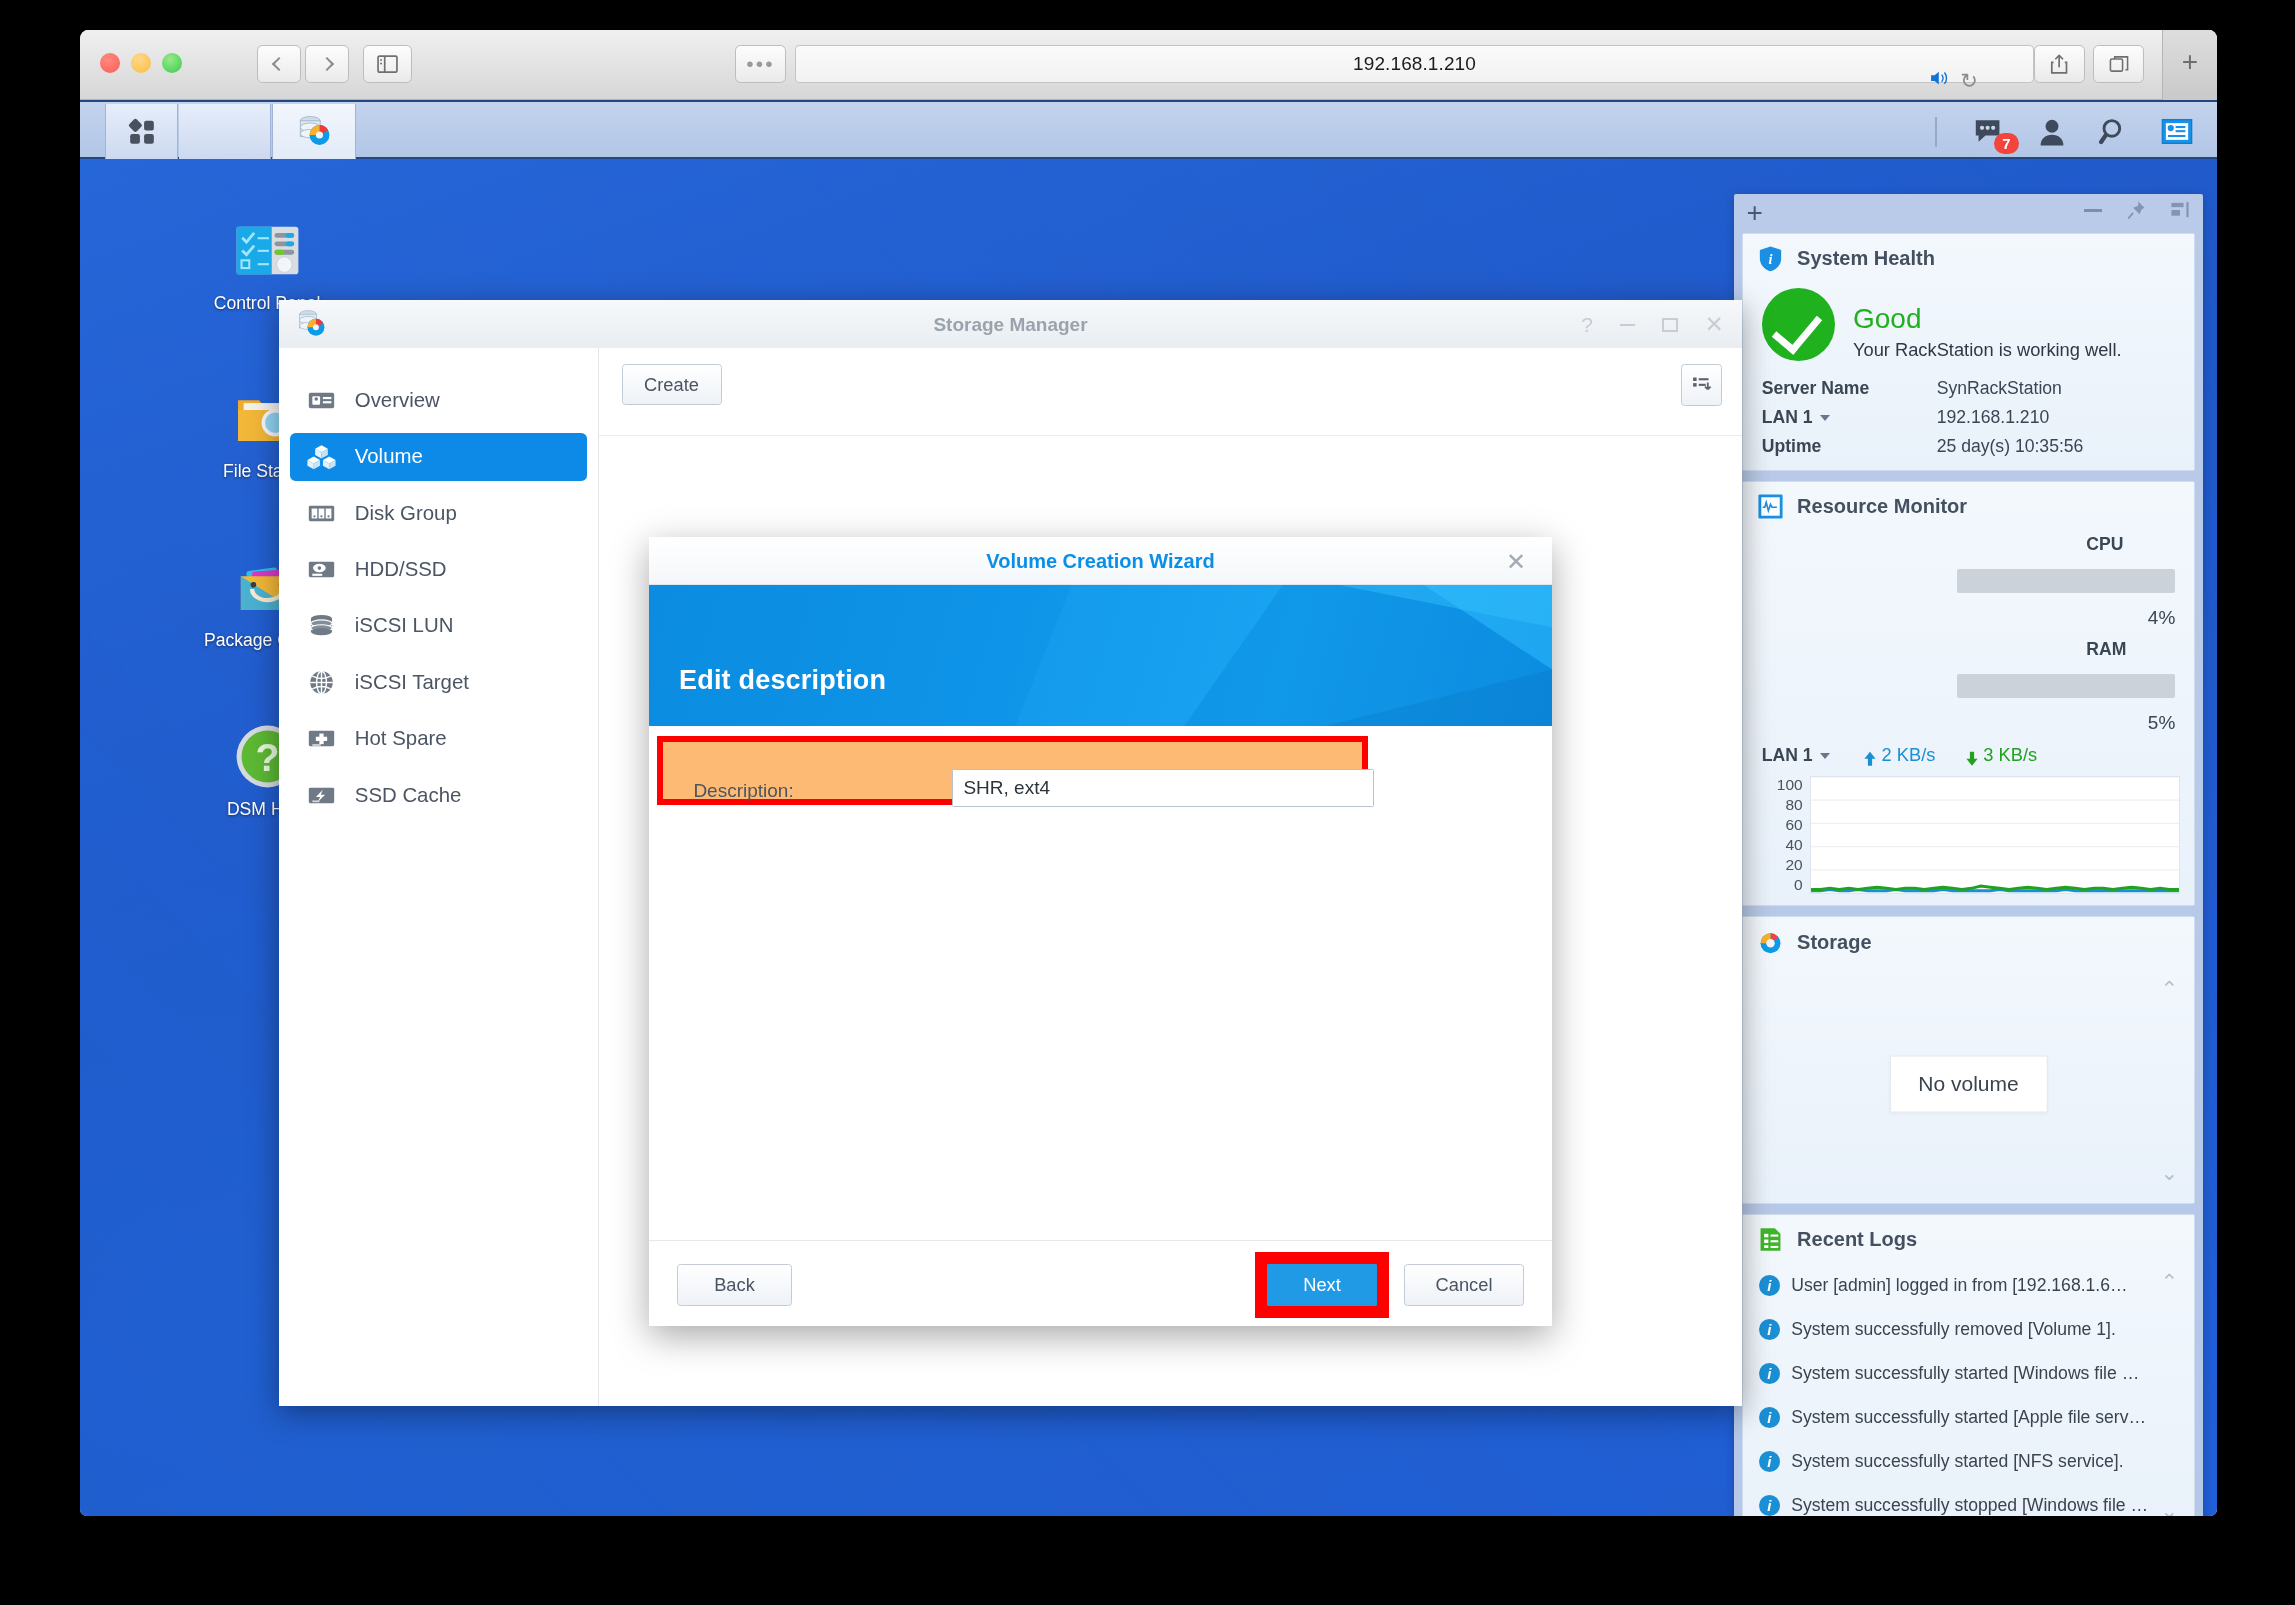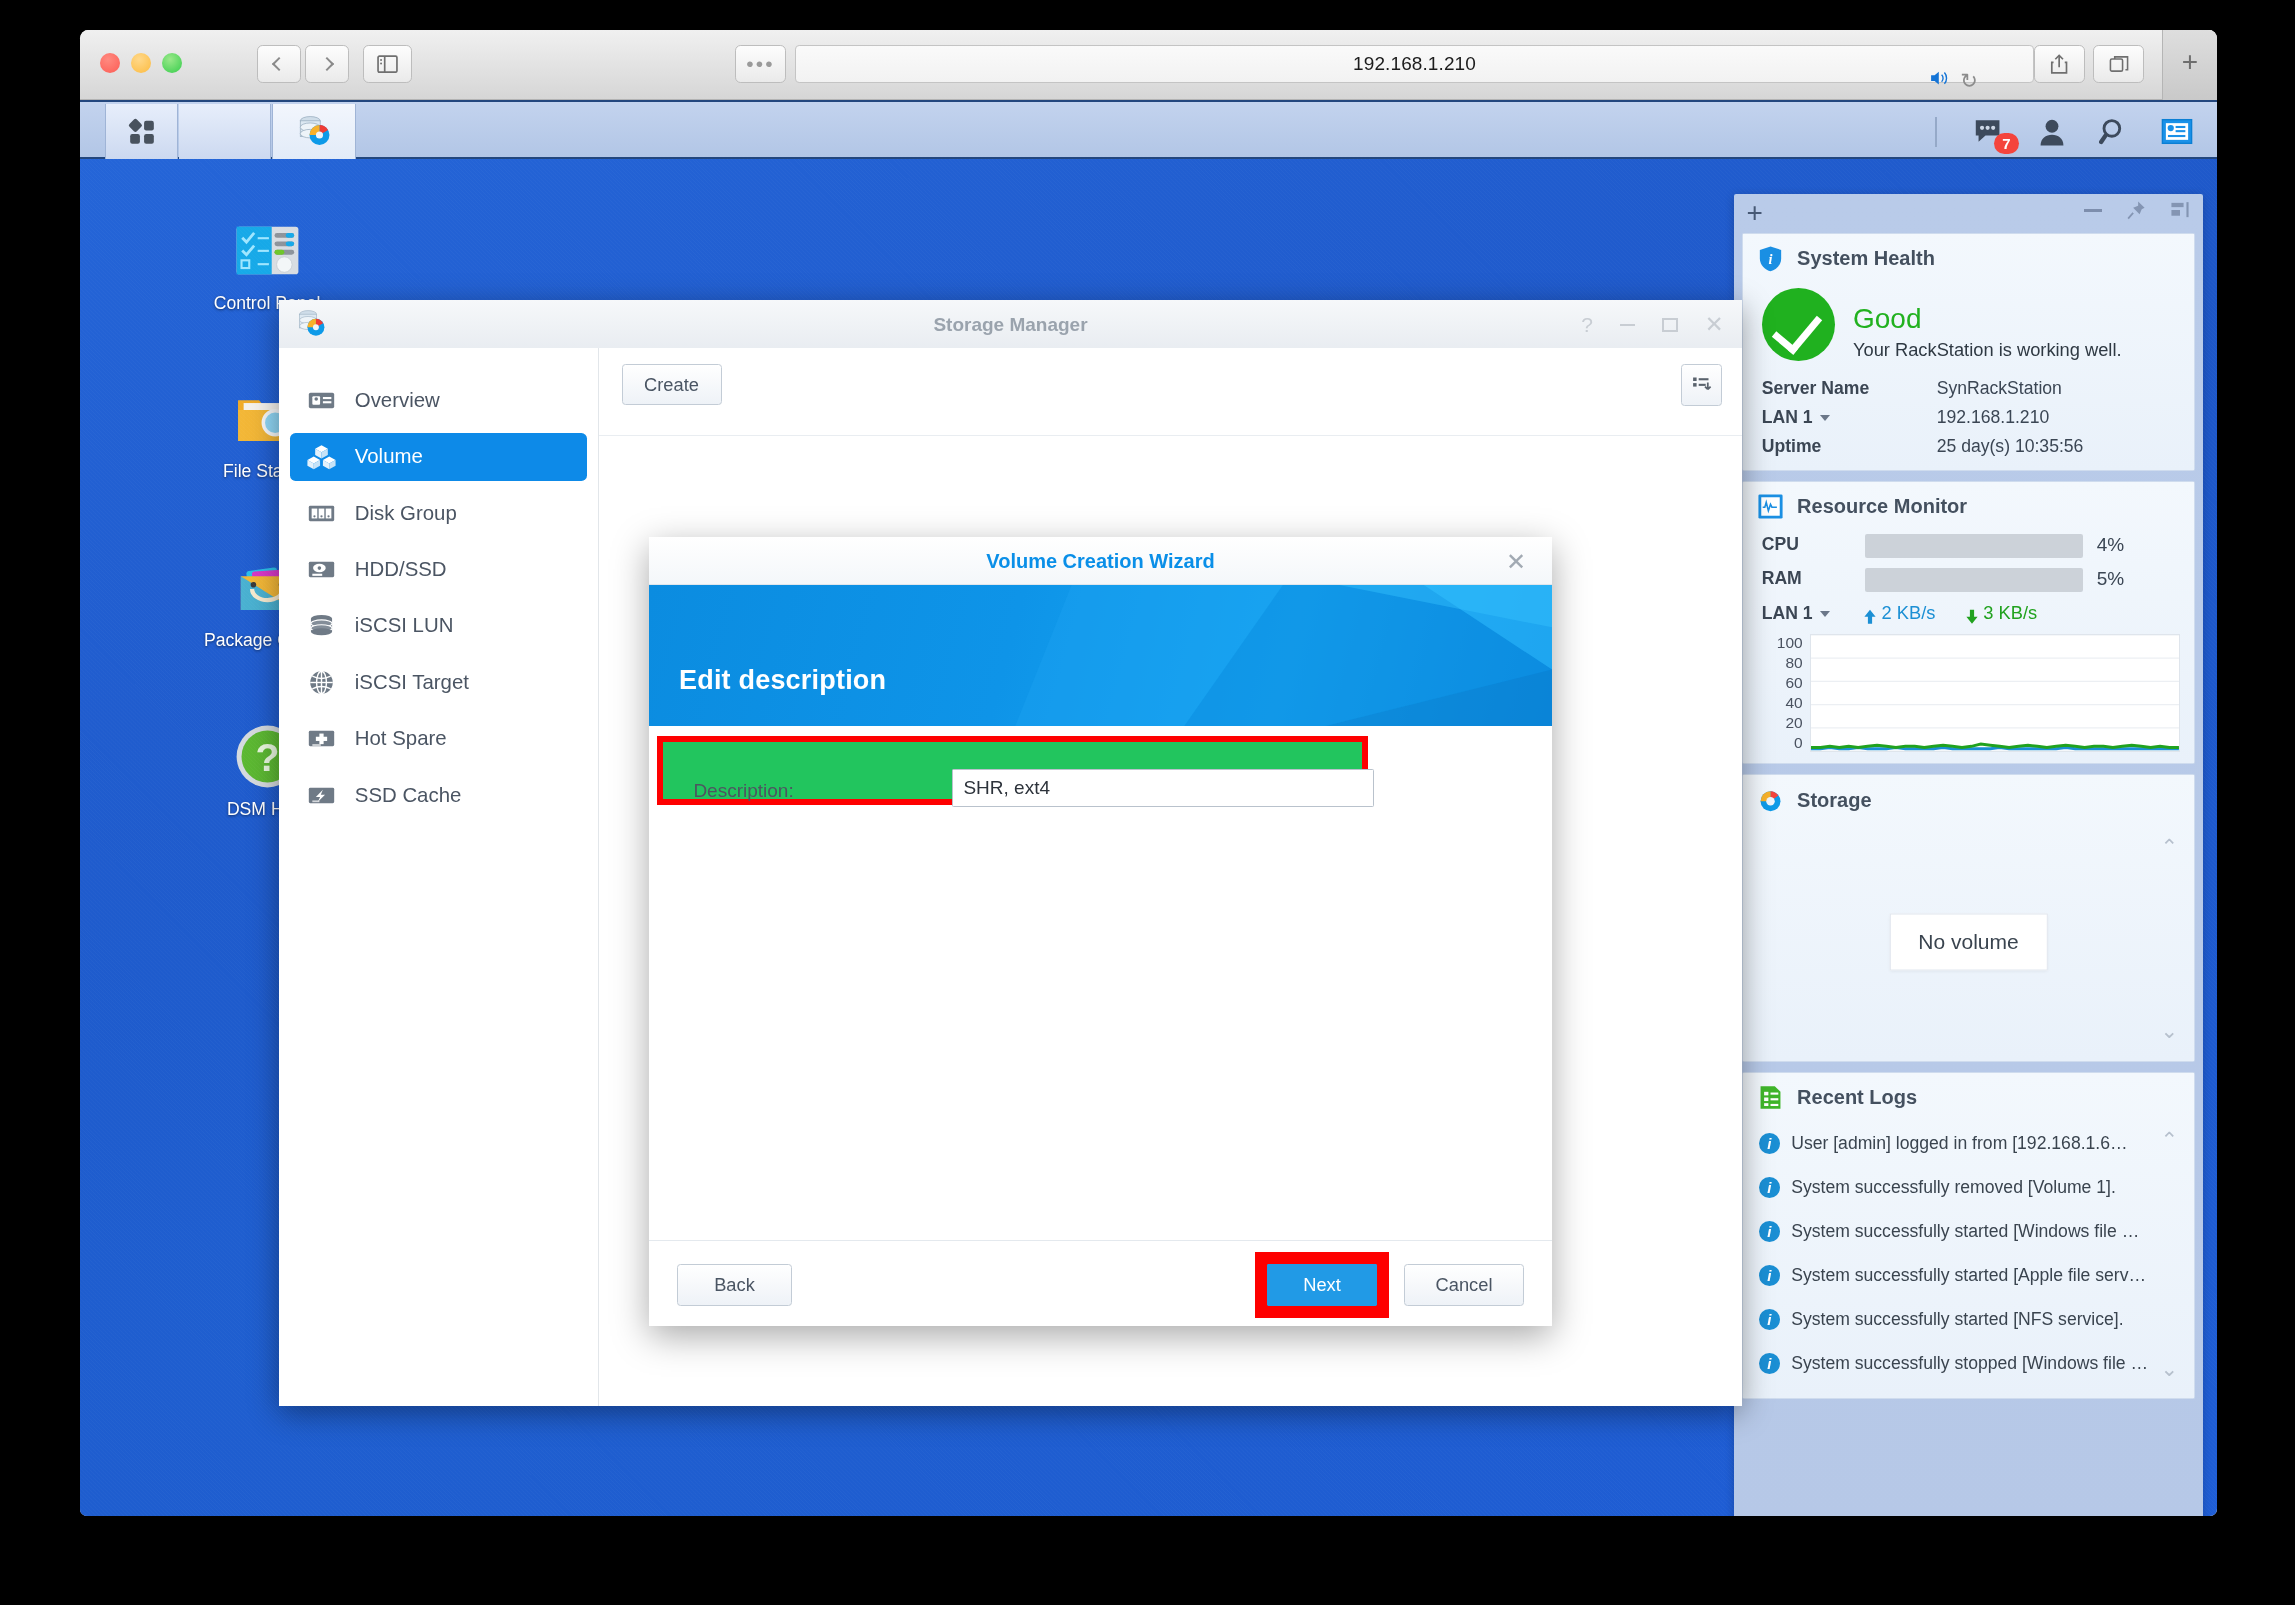--- a/index.html
+++ b/index.html
@@ -213,21 +213,21 @@
   }
   #wz-hero svg { position: absolute; inset: 0; width: 100%; height: 100%; }
   #wz-hero-title {
     position: absolute; left: 30px; bottom: 30px;
     font-size: 27px; font-weight: 700; color: #fff; letter-spacing: 0.2px;
   }
   #wz-form { position: relative; flex: 1; }
   #desc-highlight {
     position: absolute; left: 8.4px; top: 10px;
     width: 711px; height: 69px;
-    border: 6.3px solid #fe0000; background: #22c55e;
+    border: 6.3px solid #fe0000; background: #fdba74;
   }
   #desc-label {
     position: absolute; left: 30px; top: 38px;
     font-size: 19px; color: #4d5560;
   }
   #desc-input {
     position: absolute; left: 289px; top: 27px;
     width: 422px; height: 38px;
     border: 0.7px solid #b9c2cc; border-radius: 1.4px;
     background: #fff; font-size: 19px; color: #2d333b;
@@ -292,21 +292,21 @@
     transform: rotate(40deg);
   }
   #health-status { font-size: 28px; color: #21b11f; line-height: 1.1; }
   #health-msg { font-size: 18.3px; color: #2f3943; margin-top: 4.2px; }
   .kv { display: flex; padding: 4.2px 18.3px; font-size: 17.6px; }
   .kv .k { width: 175px; font-weight: 700; color: #3b4654; }
   .kv .v { color: #3b4654; }
   .caret-down { display:inline-block; width:0;height:0;border-left:5.6px solid transparent;border-right:5.6px solid transparent;border-top:6.3px solid #6b7789; margin-left:7px; vertical-align: middle;}
 
   
-  .res-row { display: flex; align-items: flex-start; padding: 5px 18.3px; gap: 14px; }
+  .res-row { display: flex; align-items: flex-end; padding: 5px 18.3px; gap: 14px; flex-direction: column; }
   .res-row .rl { width: 89px; font-size: 17.6px; font-weight: 700; color: #3b4654; }
   .bar-track { width: 218px; height: 24px; background: #ccd2d9; border-radius: 2.1px; overflow: hidden; }
   .bar-fill { height: 100%; background: linear-gradient(#3fa9f5, #1784de); border-radius: 2.1px; }
   .res-row .rv { font-size: 19px; color: #3b4654; }
   #lan-row { display: flex; align-items: center; padding: 5.6px 18.3px; gap: 12.7px; }
   #lan-row .rl { width: 89px; font-size: 17.6px; font-weight: 700; color: #3b4654; }
   .updn { font-size: 18.3px; display: flex; align-items: flex-end; gap: 4.2px; }
   .updn.up { color: #1b8fd4; }
   .updn.dn { color: #21a21f; margin-left: 17px; }
   #rm-chart { display: flex; padding: 4.2px 14px 11.3px 18.3px; gap: 7px; }

